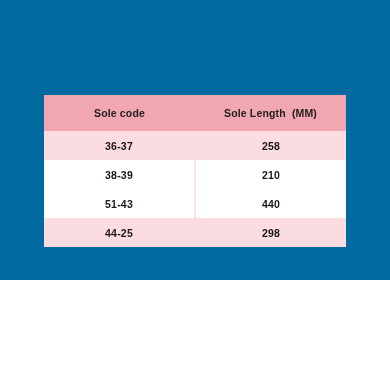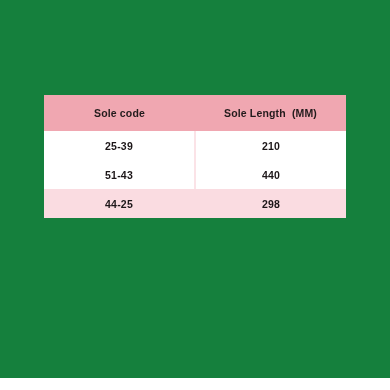--- a/index.html
+++ b/index.html
@@ -10,22 +10,22 @@
     width: 390px;
     height: 390px;
     background: #ffffff;
     font-family: "Liberation Sans", sans-serif;
     overflow: hidden;
   }
 
   .page {
     position: relative;
     width: 390px;
-    height: 378px;
-    background: #15803d;
+    height: 280px;
+    background: #0369a1;
   }
 
   .size-table {
     position: absolute;
     left: 44px;
     top: 95px;
     width: 302px;
     border-collapse: collapse;
     table-layout: fixed;
   }
@@ -88,23 +88,27 @@
       <col class="col-len">
     </colgroup>
     <thead>
       <tr>
         <th class="cell-code">Sole code</th>
         <th class="cell-len">Sole Length  (MM)</th>
       </tr>
     </thead>
     <tbody>
 
+      <tr class="row-tint">
+        <td class="cell-code">36-37</td>
+        <td class="cell-len">258</td>
+      </tr>
 
       <tr class="row-plain">
-        <td class="cell-code">25-39</td>
+        <td class="cell-code">38-39</td>
         <td class="cell-len">210</td>
       </tr>
 
 
       <tr class="row-plain">
         <td class="cell-code">51-43</td>
         <td class="cell-len">440</td>
       </tr>
 
       <tr class="row-tint">

